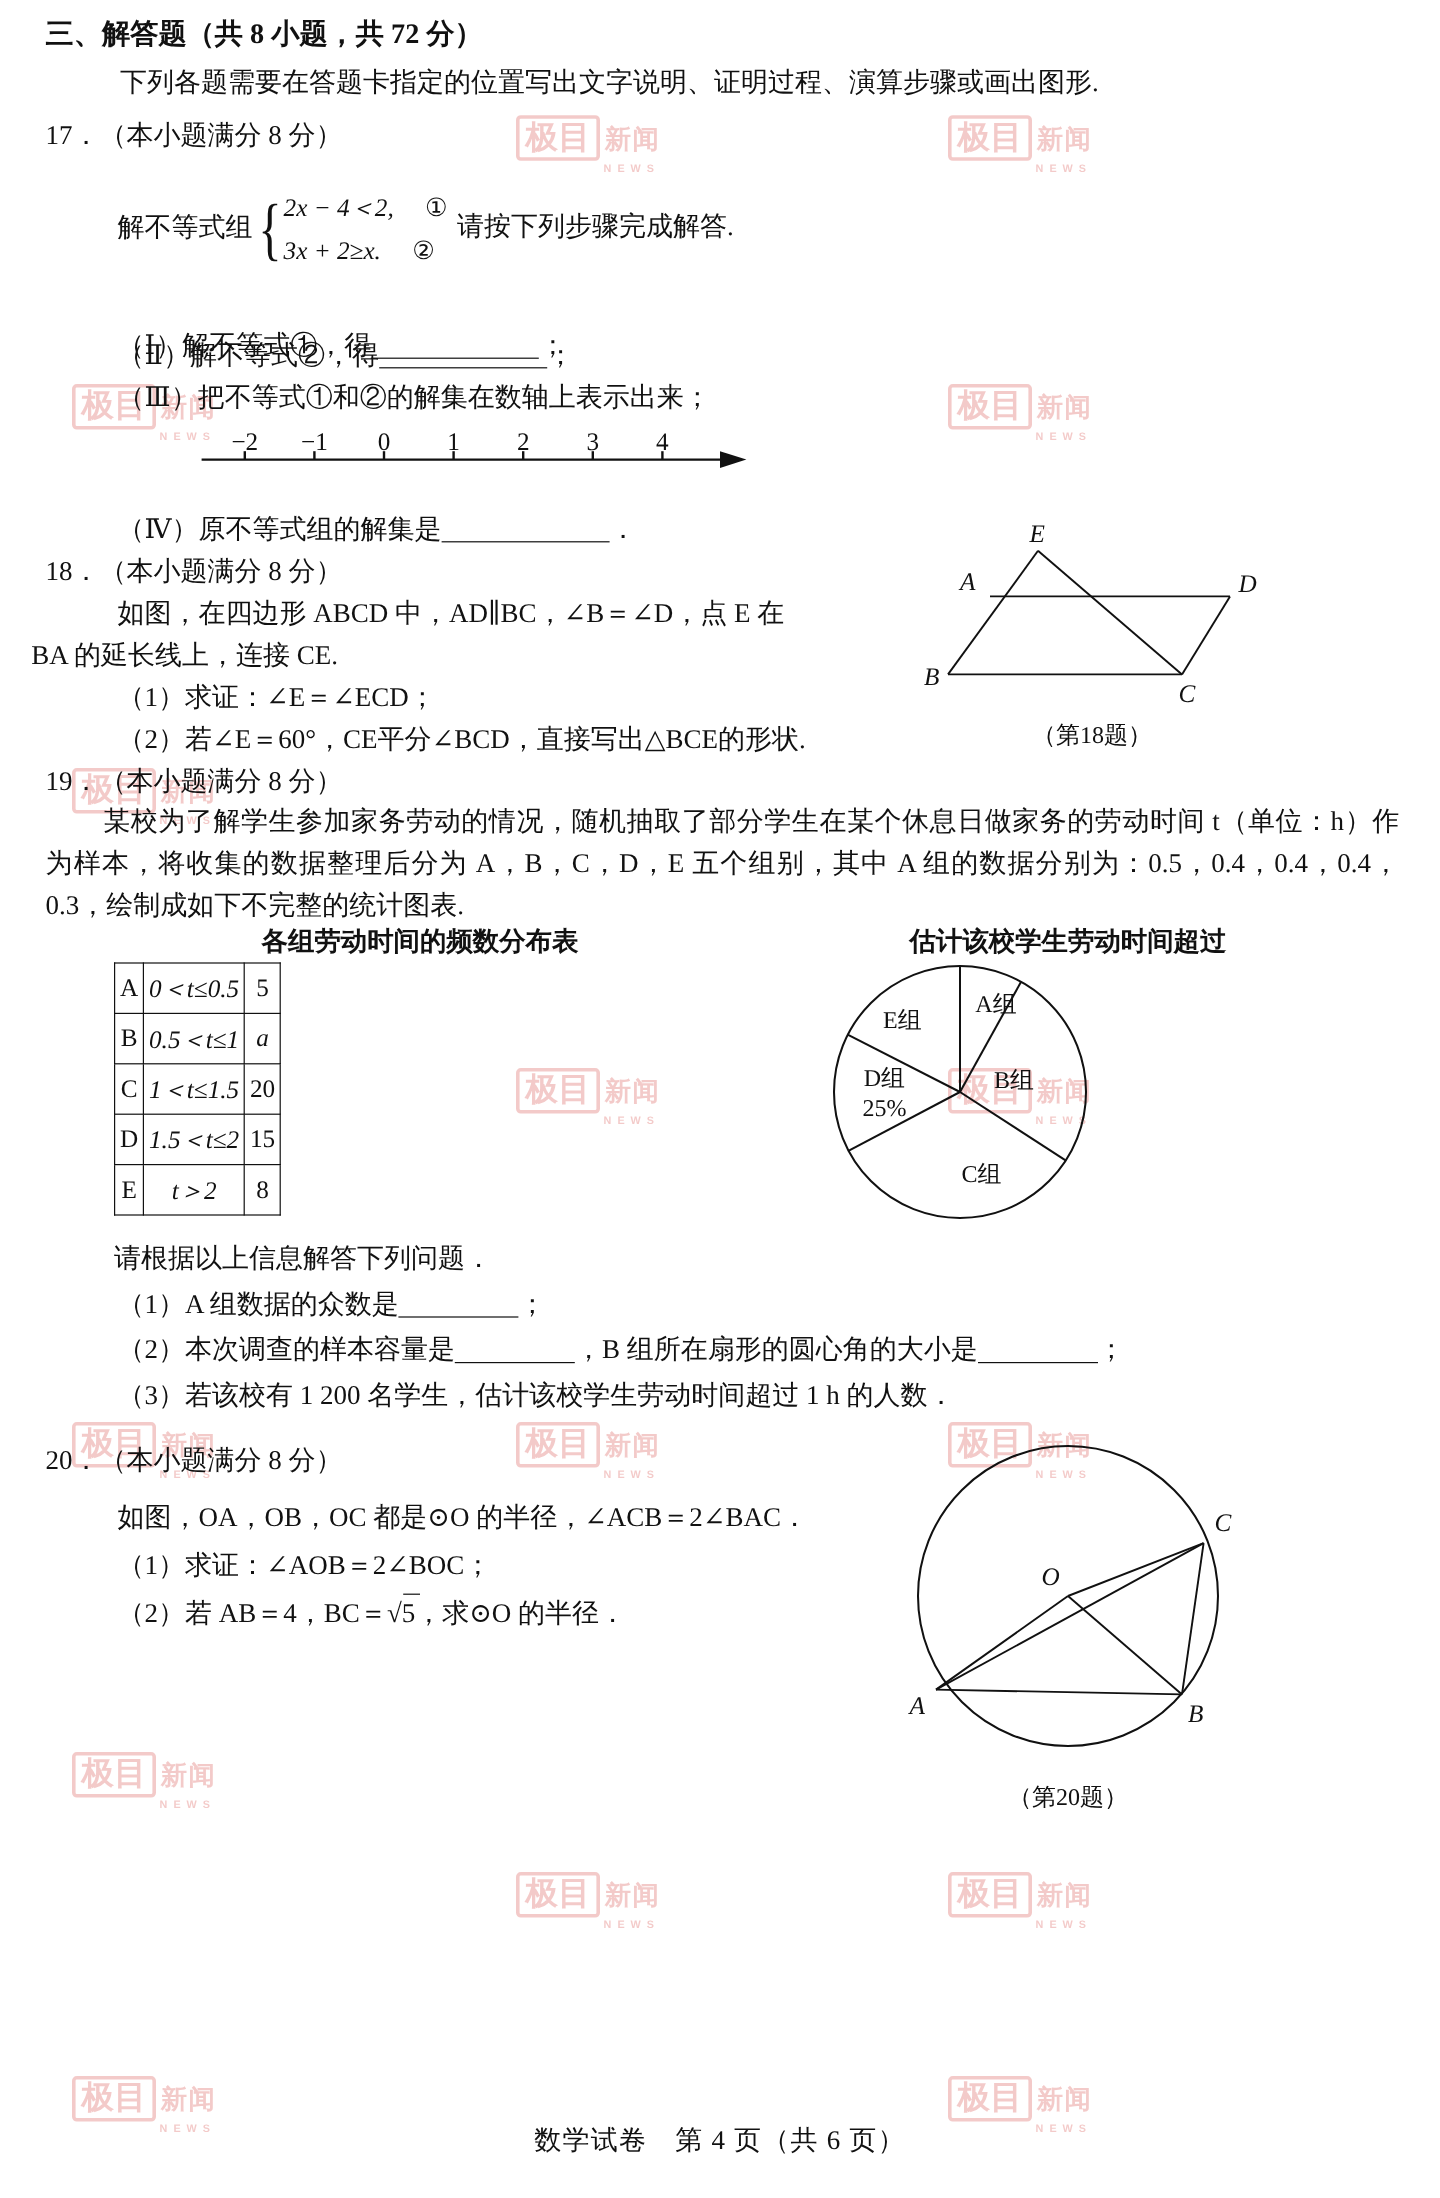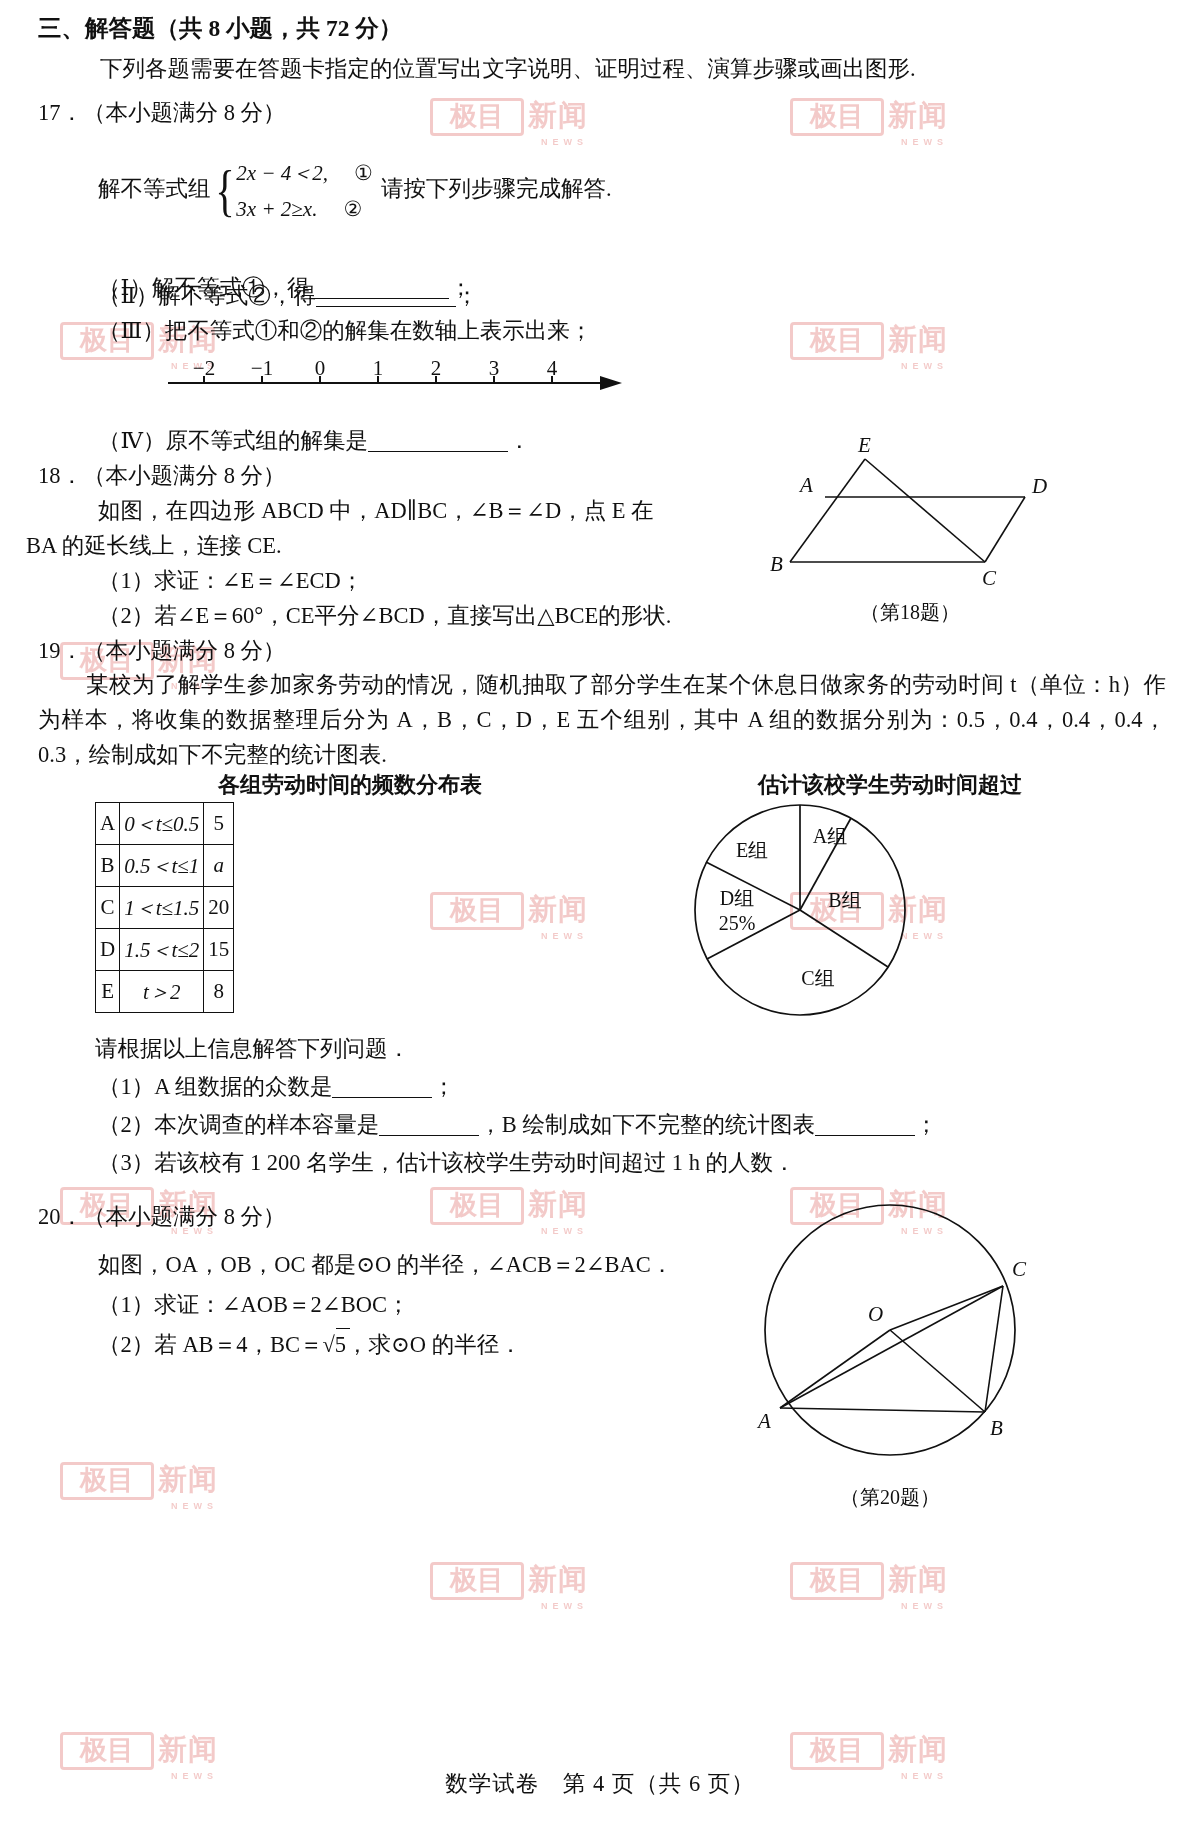--- a/index.html
+++ b/index.html
@@ -30,28 +30,28 @@
     color: #d9534f;
     opacity: 0.30;
     white-space: nowrap;
     pointer-events: none;
     user-select: none;
     z-index: 0;
   }
   .wm .box {
     display: inline-block;
     border: 3px solid #d9534f;
-    padding: 1px 17px;
+    padding: 1px 5px;
     border-radius: 4px;
     margin-right: 4px;
     font-size: 27px;
     line-height: 1.1;
   }
   .wm .big {
-    font-size: 29px;
+    font-size: 22px;
     letter-spacing: 1px;
   }
   .wm .sub {
     display: block;
     font-size: 9px;
     letter-spacing: 5px;
     text-align: right;
     margin-top: 1px;
   }
   .content {
@@ -333,21 +333,21 @@
           <text x="82" y="62">E组</text>
         </g>
       </svg>
     </div>
 
     <div class="blk t" style="left:95px; top:1032px;">请根据以上信息解答下列问题．</div>
     <div class="blk t" style="left:98px; top:1070px;">
       <span>（1）A 组数据的众数是</span><span class="u" style="width:100px;"></span><span>；</span>
     </div>
     <div class="blk t" style="left:98px; top:1108px;">
-      <span>（2）本次调查的样本容量是</span><span class="u" style="width:100px;"></span><span>，B 绘制成如下不完整的统计图表</span><span class="u" style="width:100px;"></span><span>；</span>
+      <span>（2）本次调查的样本容量是</span><span class="u" style="width:100px;"></span><span>，B 组所在扇形的圆心角的大小是</span><span class="u" style="width:100px;"></span><span>；</span>
     </div>
     <div class="blk t" style="left:98px; top:1146px;">（3）若该校有 1 200 名学生，估计该校学生劳动时间超过 1 h 的人数．</div>
 
     <div class="blk t" style="left:38px; top:1200px;text-align:right;">
       <span>20．</span><span>（本小题满分 8 分）</span>
     </div>
     <div class="blk t" style="left:98px; top:1248px;">如图，OA，OB，OC 都是⊙O 的半径，∠ACB＝2∠BAC．</div>
     <div class="blk t" style="left:98px; top:1288px;">（1）求证：∠AOB＝2∠BOC；</div>
     <div class="blk t" style="left:98px; top:1328px;">
       <span>（2）若 AB＝4，BC＝</span><span class="sqrt-wrap">√<span class="bar" style="width:0.62em;"></span><span>5</span></span><span>，求⊙O 的半径．</span>

